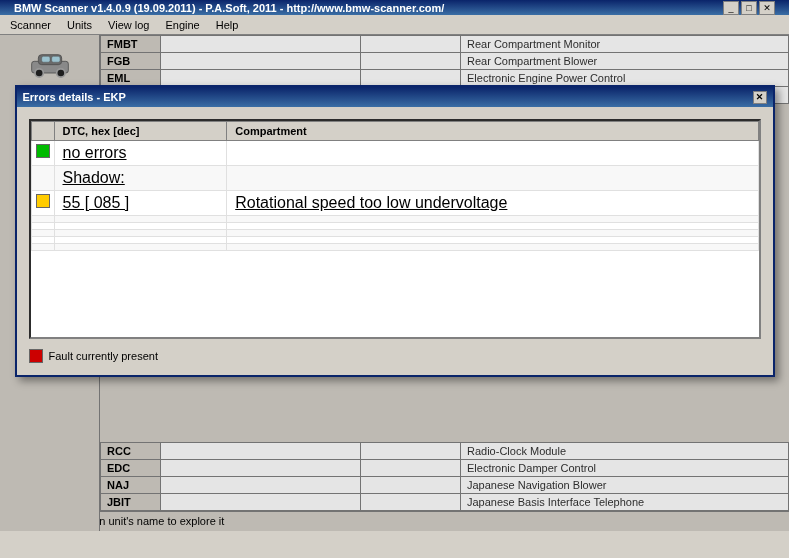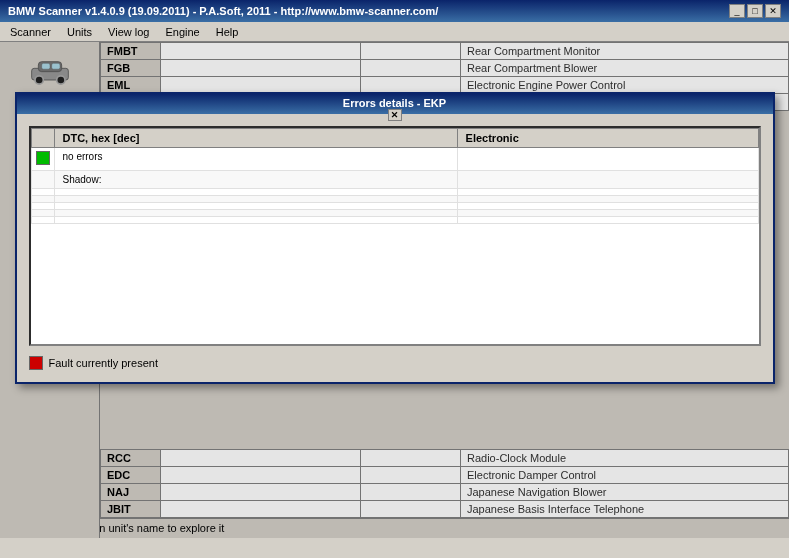--- a/index.html
+++ b/index.html
@@ -10,25 +10,25 @@
       width: 789px;
       height: 558px;
       overflow: hidden;
       position: relative;
     }
 
     
     .title-bar {
       background: linear-gradient(to bottom, #0a246a, #3a6ea5);
       color: white;
-      padding: 3px 8px;
+      padding: 3px 14px;
       display: flex;
       justify-content: space-between;
       align-items: center;
-      height: 22px;
+      height: 15px;
     }
     .title-bar-text {
       font-size: 11px;
       font-weight: bold;
     }
     .title-bar-controls {
       display: flex;
       gap: 2px;
     }
     .title-btn {
@@ -141,21 +141,20 @@
       box-shadow: 4px 4px 8px rgba(0,0,0,0.4);
     }
     .dialog-title {
       background: linear-gradient(to bottom, #0a246a, #3a6ea5);
       color: white;
       padding: 3px 6px;
       display: flex;
       justify-content: space-between;
       align-items: center;
       height: 20px;
-      flex-direction: column;
     }
     .dialog-title-text {
       font-size: 11px;
       font-weight: bold;
     }
     .dialog-close-btn {
       background: #d4d0c8;
       border: 1px solid #808080;
       width: 14px;
       height: 13px;
@@ -187,22 +186,23 @@
       background: #d4d0c8;
       border: 1px solid #808080;
       padding: 3px 8px;
       text-align: left;
       font-size: 11px;
       font-weight: bold;
     }
     .errors-table td {
       border: 1px solid #e0e0e0;
       padding: 3px 8px;
-      font-size: 10px;
+      font-size: 16px;
       vertical-align: top;
+      text-decoration: underline;
     }
     .errors-table tr:nth-child(even) td {
       background: #f8f8f8;
     }
     .status-indicator {
       width: 14px;
       height: 14px;
       display: inline-block;
       border: 1px solid #666;
     }
@@ -456,33 +456,38 @@
         <button class="dialog-close-btn">✕</button>
       </div>
       <div class="dialog-body">
 
         <div class="errors-table-container">
           <table class="errors-table">
             <thead>
               <tr>
                 <th style="width:20px;"></th>
                 <th>DTC, hex [dec]</th>
-                <th>Electronic</th>
+                <th>Compartment</th>
               </tr>
             </thead>
             <tbody id="errors-table-body">
                 <tr>
     <td class="indicator-cell"><div class="status-indicator status-green"></div></td>
     <td>no errors</td>
     <td></td>
   </tr>
                 <tr>
     <td class="indicator-cell"></td>
     <td>Shadow:</td>
     <td></td>
+  </tr>
+                <tr>
+    <td class="indicator-cell"><div class="status-indicator status-yellow"></div></td>
+    <td>55 [ 085 ]</td>
+    <td>Rotational speed too low undervoltage</td>
   </tr>
                 <tr>
     <td class="indicator-cell"></td>
     <td></td>
     <td></td>
   </tr>
                 <tr>
     <td class="indicator-cell"></td>
     <td></td>
     <td></td>

